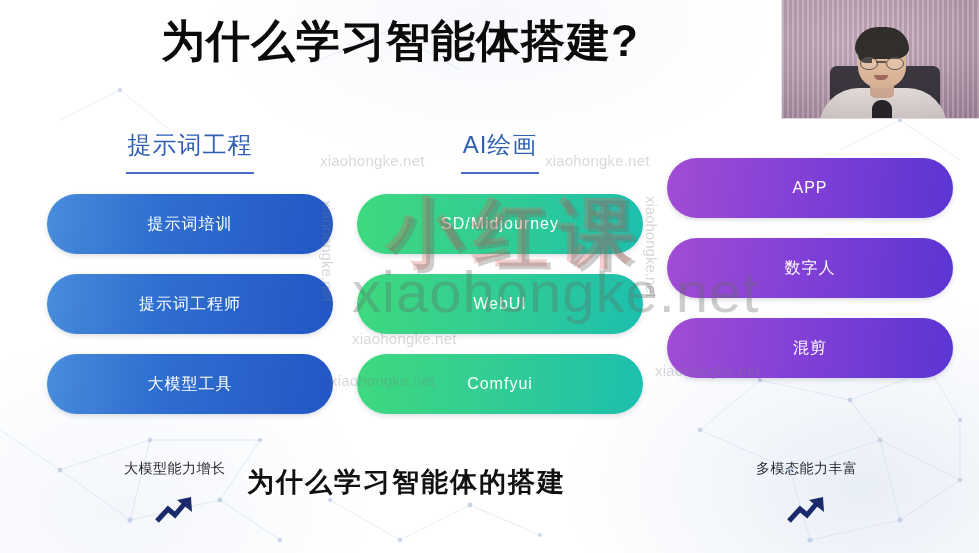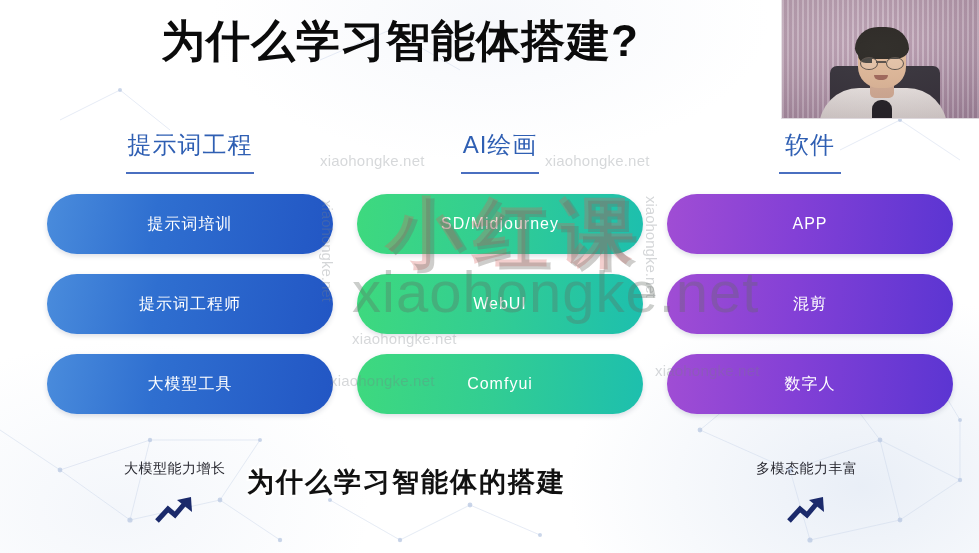--- a/index.html
+++ b/index.html
@@ -381,27 +381,23 @@
     <div class="col-head">
       <span>AI绘画</span>
       <span class="rule"></span>
     </div>
     <div class="pill pill-green">SD/Midjourney</div>
     <div class="pill pill-green">WebUI</div>
     <div class="pill pill-green">Comfyui</div>
   </div>
 
   <div class="col col-3">
-    <div class="col-head">
-      <span>软件</span>
-      <span class="rule"></span>
-    </div>
     <div class="pill pill-purple">APP</div>
+    <div class="pill pill-purple">数字人</div>
     <div class="pill pill-purple">混剪</div>
-    <div class="pill pill-purple">数字人</div>
   </div>
 
   <div class="wm wm-small" style="left:320px; top:152px;">xiaohongke.net</div>
   <div class="wm wm-small" style="left:545px; top:152px;">xiaohongke.net</div>
   <div class="wm wm-small" style="left:352px; top:330px;">xiaohongke.net</div>
   <div class="wm wm-small" style="left:330px; top:372px;">xiaohongke.net</div>
   <div class="wm wm-small" style="left:655px; top:362px;">xiaohongke.net</div>
   <div class="wm wm-vert" style="left:336px; top:200px;">xiaohongke.net</div>
   <div class="wm wm-vert" style="left:660px; top:196px;">xiaohongke.net</div>
   <div class="wm wm-big-net" style="left:352px; top:258px;">xiaohongke.net</div>

